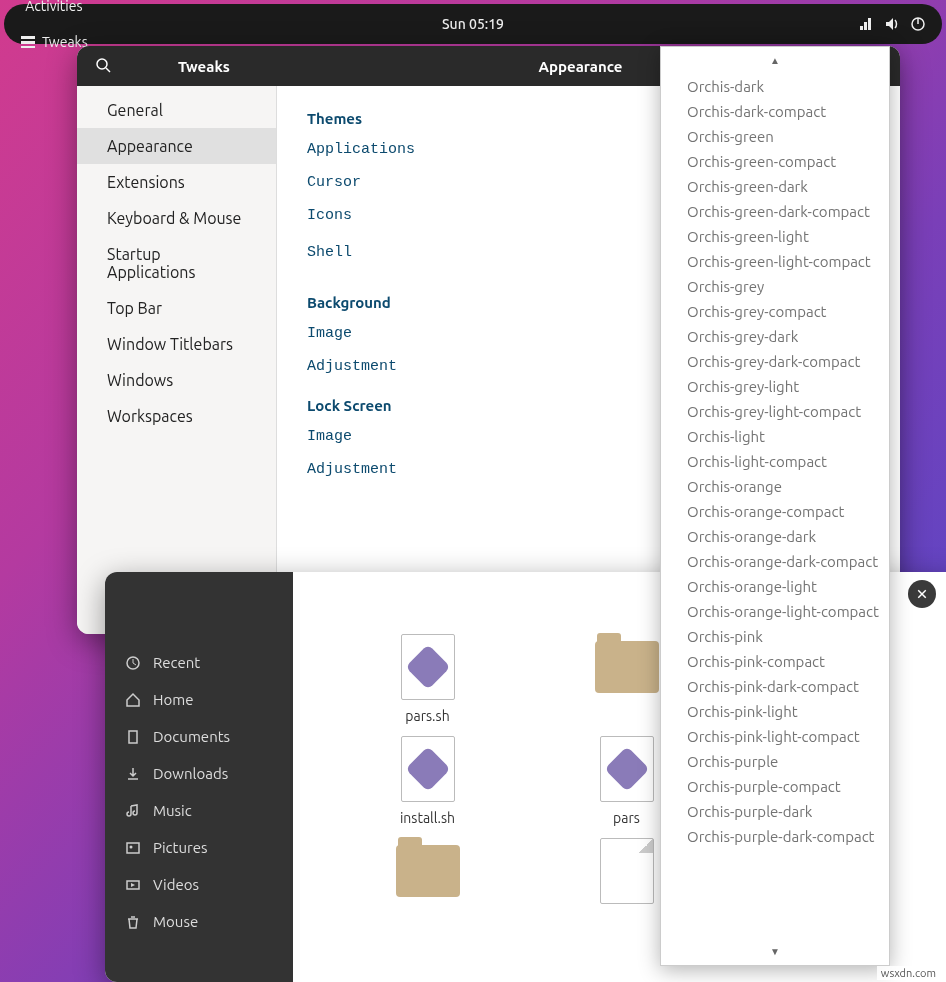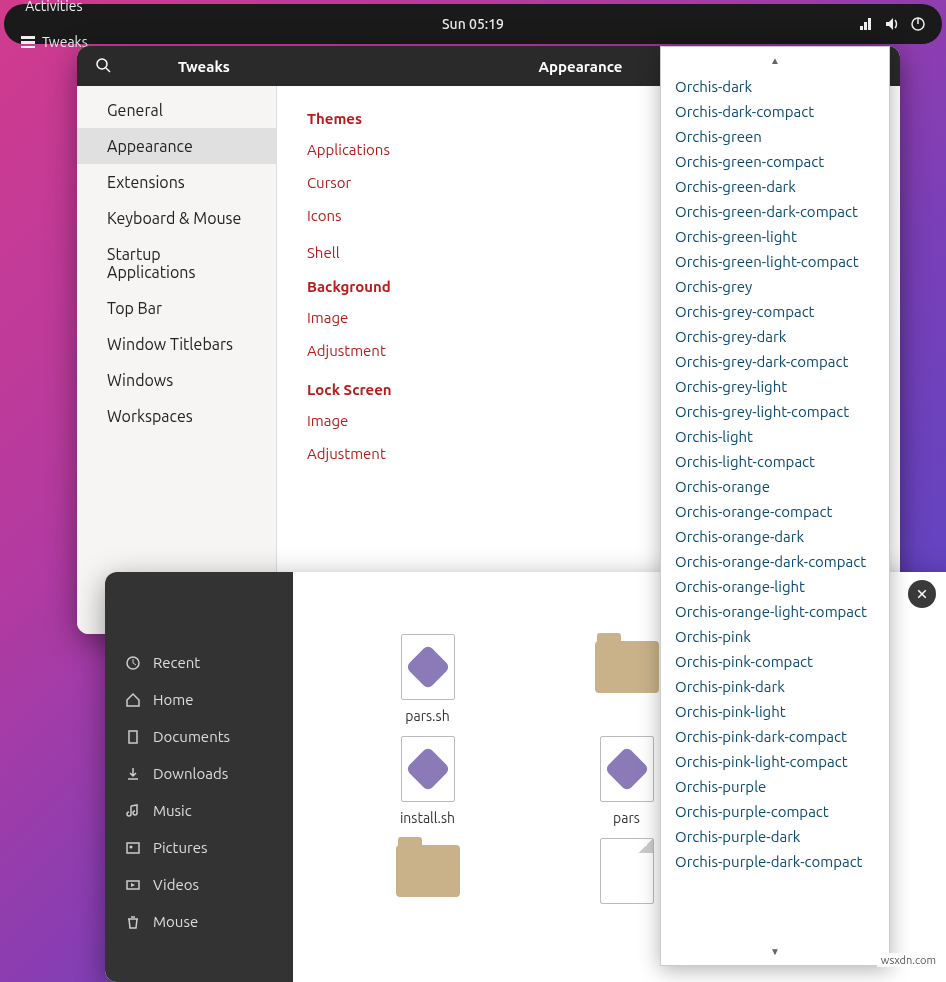--- a/index.html
+++ b/index.html
@@ -16,47 +16,47 @@
   .tweaks-header { height: 40px; background: #2a2a2a; color: #fff; display: flex; align-items: center; padding: 0 12px; font-size: 15px; font-weight: 600; }
   .tweaks-header-left { width: 200px; display: flex; align-items: center; }
   .search-btn { width: 30px; height: 30px; display: flex; align-items: center; justify-content: center; }
   .tweaks-header-title-left { flex: 1; text-align: center; }
   .tweaks-header-right { flex: 1; text-align: center; }
   .close-x { margin-left: auto; }
   .tweaks-body { flex: 1; display: flex; }
   .sidebar { width: 200px; background: #f6f5f4; border-right: 1px solid #ddd; padding-top: 6px; }
   .sidebar-item { padding: 9px 30px; font-size: 16px; color: #222; cursor: pointer; }
   .sidebar-item.active { background: #e0e0e0; }
-  .content { flex: 1; padding: 18px 30px; font-size: 15px; color: #b91c1c; }
+  .content { flex: 1; padding: 18px 30px; font-size: 15px; color: #0c4a6e; }
   .section-title { font-weight: 700; margin-top: 6px; margin-bottom: 6px; font-size: 15px; }
   .row { display: flex; align-items: center; padding: 8px 0; }
-  .row-label { flex: 0 0 auto; }
+  .row-label { flex: 0 0 auto; font-family: Liberation Mono, monospace; }
   .row .spacer { flex: 1; }
   .shell-value { background: #f0f0f0; border-radius: 6px; padding: 4px 10px; display: flex; align-items: center; gap: 8px; font-size: 14px; }
   
   .files-window { position: absolute; top: 572px; left: 58px; width: 855px; height: 410px; background: #fff; border-radius: 12px; box-shadow: 0 8px 30px rgba(0,0,0,0.4); display: flex; overflow: hidden; margin-left: 47px; }
   .files-close { position: absolute; top: 580px; right: 10px; width: 28px; height: 28px; background: #3a3a3a; color: #fff; border-radius: 50%; display: flex; align-items: center; justify-content: center; font-size: 14px; }
   .files-sidebar { width: 188px; background: #333; color: #ddd; padding-top: 72px; font-size: 15px; }
   .files-sidebar-item { display: flex; align-items: center; gap: 12px; padding: 10px 20px; }
   .files-icons { flex: 1; padding: 60px 40px 0 40px; display: grid; grid-template-columns: repeat(3, 1fr); gap: 10px; align-content: start; }
   .file-item { display: flex; flex-direction: column; align-items: center; font-size: 14px; color: #333; }
   .file-icon { width: 64px; height: 70px; display: flex; align-items: center; justify-content: center; margin-bottom: 6px; }
   .file-doc { width: 54px; height: 66px; background: #fff; border: 1px solid #bbb; border-radius: 2px; position: relative; }
   .file-doc::before { content: ""; position: absolute; top: 0; right: 0; width: 14px; height: 14px; background: linear-gradient(135deg, #fff 50%, #ccc 50%); }
   .file-script { width: 54px; height: 66px; background: #fff; border: 1px solid #bbb; border-radius: 2px; display: flex; align-items: center; justify-content: center; }
   .script-gear { width: 32px; height: 32px; background: #8a7bb8; border-radius: 6px; transform: rotate(45deg); }
   .folder { width: 64px; height: 52px; background: #c9b28a; border-radius: 4px; position: relative; }
   .folder::before { content: ""; position: absolute; top: -8px; left: 2px; width: 24px; height: 10px; background: #c9b28a; border-radius: 3px 3px 0 0; }
   
   .dropdown { position: absolute; top: 46px; left: 660px; width: 230px; height: 920px; background: #fff; border: 1px solid #ccc; box-shadow: 0 4px 20px rgba(0,0,0,0.3); display: flex; flex-direction: column; font-size: 15px; }
   .dropdown-scroll { padding: 8px 12px; text-align: center; color: #666; font-size: 10px; }
   .dropdown-items { flex: 1; overflow: hidden; }
-  .dropdown-item { padding: 4px 14px; color: #0c4a6e; cursor: pointer; white-space: nowrap; }
-  
-  .watermark { position: absolute; bottom: 15px; right: 6px; background: rgba(255,255,255,0.85); font-size: 11px; color: #555; padding: 1px 4px; }
+  .dropdown-item { padding: 4px 14px; color: #737373; cursor: pointer; white-space: nowrap; margin-left: 12px; }
+  
+  .watermark { position: absolute; bottom: 2px; right: 6px; background: rgba(255,255,255,0.85); font-size: 11px; color: #555; padding: 1px 4px; }
 </style>
 </head>
 <body>
 
 <div class="topbar">
   <div class="topbar-left">
     <span>Activities</span>
     <span class="app-launcher">
       <svg class="icon-svg" viewBox="0 0 16 16">
           <rect x="1" y="2" width="14" height="3"></rect>
@@ -130,21 +130,21 @@
         <span class="row-label">Shell</span>
         <span class="spacer"></span>
         <span class="shell-value">
           <span>(None)</span>
           <svg width="16" height="16" viewBox="0 0 16 16">
               <rect x="2" y="4" width="12" height="9" fill="none" stroke="#333"></rect>
               <rect x="4" y="2" width="5" height="3" fill="none" stroke="#333"></rect>
             </svg>
         </span>
       </div>
-      <div class="section-title" style="margin-top:6px">Background</div>
+      <div class="section-title" style="margin-top:22px">Background</div>
       <div class="row">
           <span class="row-label">Image</span>
         </div>
       <div class="row">
           <span class="row-label">Adjustment</span>
         </div>
       <div class="section-title" style="margin-top:14px">Lock Screen</div>
       <div class="row">
           <span class="row-label">Image</span>
         </div>
@@ -296,23 +296,22 @@
       <div class="dropdown-item">Orchis-light</div>
       <div class="dropdown-item">Orchis-light-compact</div>
       <div class="dropdown-item">Orchis-orange</div>
       <div class="dropdown-item">Orchis-orange-compact</div>
       <div class="dropdown-item">Orchis-orange-dark</div>
       <div class="dropdown-item">Orchis-orange-dark-compact</div>
       <div class="dropdown-item">Orchis-orange-light</div>
       <div class="dropdown-item">Orchis-orange-light-compact</div>
       <div class="dropdown-item">Orchis-pink</div>
       <div class="dropdown-item">Orchis-pink-compact</div>
-      <div class="dropdown-item">Orchis-pink-dark</div>
+      <div class="dropdown-item">Orchis-pink-dark-compact</div>
       <div class="dropdown-item">Orchis-pink-light</div>
-      <div class="dropdown-item">Orchis-pink-dark-compact</div>
       <div class="dropdown-item">Orchis-pink-light-compact</div>
       <div class="dropdown-item">Orchis-purple</div>
       <div class="dropdown-item">Orchis-purple-compact</div>
       <div class="dropdown-item">Orchis-purple-dark</div>
       <div class="dropdown-item">Orchis-purple-dark-compact</div>
     </div>
   <div class="dropdown-scroll">▼</div>
 </div>
 
 <div class="watermark">wsxdn.com</div>

